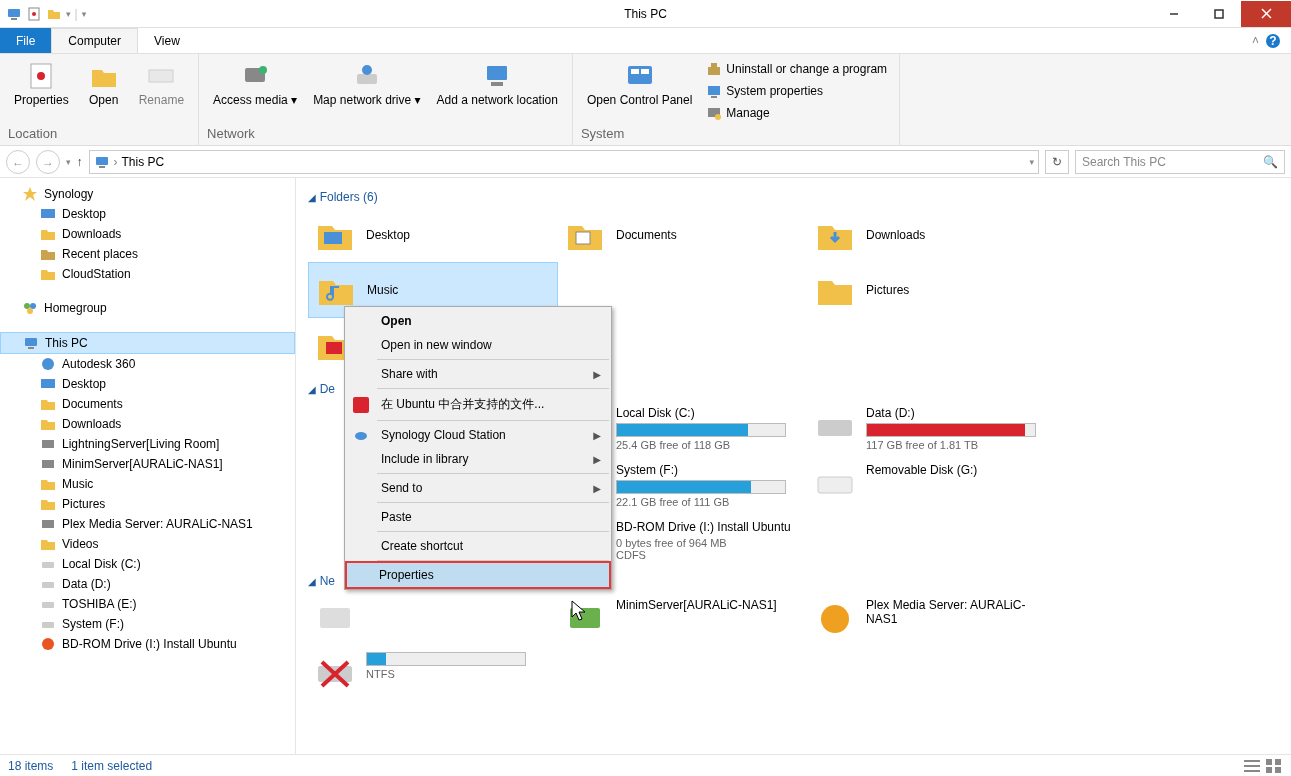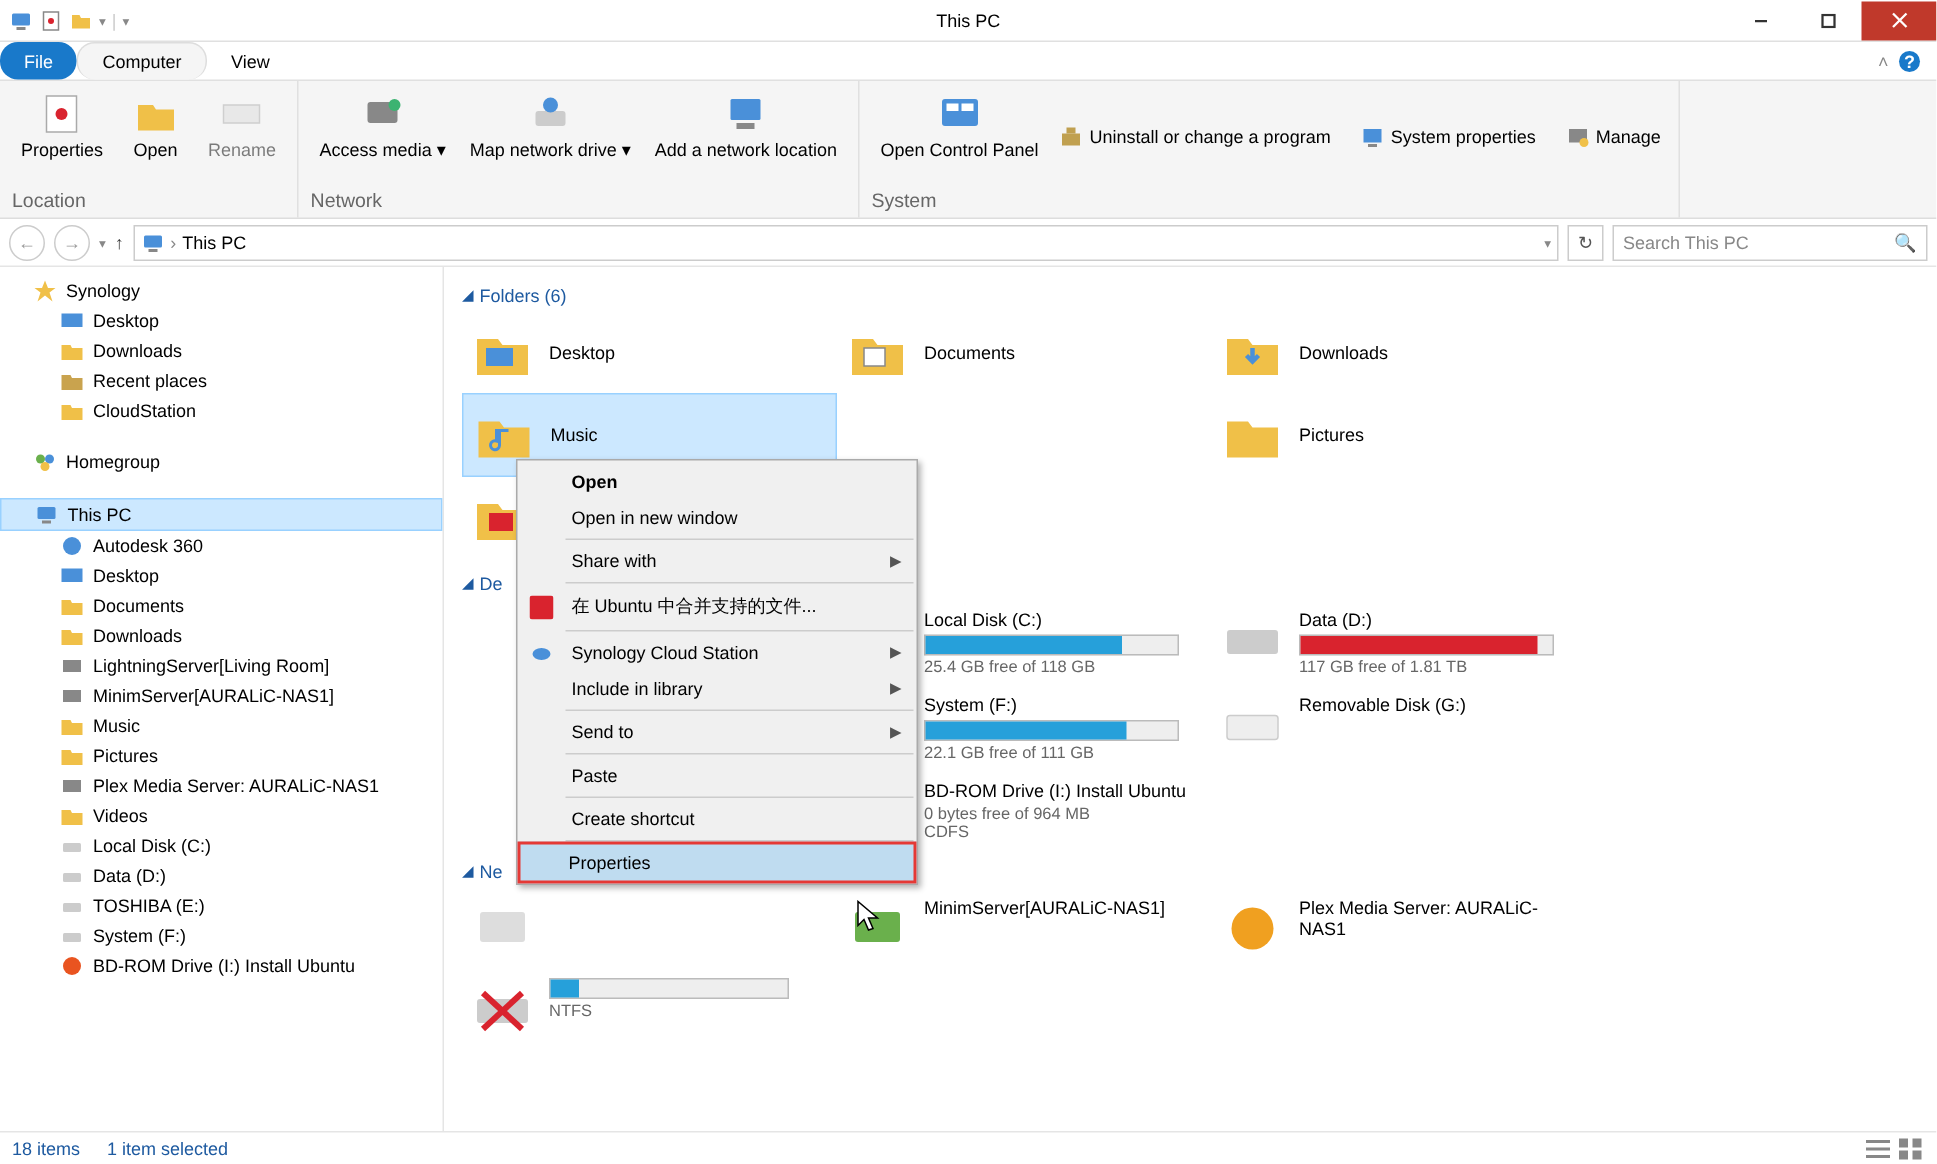--- a/index.html
+++ b/index.html
@@ -9,35 +9,35 @@
 .titlebar { height: 28px; background: #fff; display: flex; align-items: center; border-bottom: 1px solid #e0e0e0; position: relative; }
 .titlebar .quick-access { display: flex; gap: 4px; padding: 0 6px; align-items: center; }
 .titlebar .qa-icon { width: 16px; height: 16px; }
 .titlebar .title { position: absolute; left: 50%; transform: translateX(-50%); }
 .titlebar .window-controls { margin-left: auto; display: flex; }
 .titlebar .wc { width: 45px; height: 26px; display: flex; align-items: center; justify-content: center; cursor: pointer; }
 .titlebar .wc.close { background: #c0392b; color: #fff; width: 50px; }
 
 
 .menutabs { height: 26px; display: flex; background: #fff; border-bottom: 1px solid #e0e0e0; align-items: stretch; }
-.menutabs .tab { padding: 0 16px; display: flex; align-items: center; cursor: pointer; border-radius: 12px; }
+.menutabs .tab { padding: 0 16px; display: flex; align-items: center; cursor: pointer; }
 .menutabs .tab.file { background: #1979ca; color: #fff; }
 .menutabs .tab.active { background: #f5f5f5; border: 1px solid #ddd; border-bottom: none; }
 .menutabs .help { margin-left: auto; padding: 4px 10px; color: #1979ca; display:flex; align-items:center; gap:6px; }
 
 
 .ribbon { height: 92px; background: #f5f5f5; border-bottom: 1px solid #ddd; display: flex; }
 .ribbon-group { border-right: 1px solid #e0e0e0; padding: 4px 8px; display: flex; flex-direction: column; }
 .ribbon-group .items { display: flex; gap: 4px; flex: 1; }
 .ribbon-group .label { text-align: left; color: #666; font-size: 13px; padding-top: 2px; }
 .ribbon-btn { display: flex; flex-direction: column; align-items: center; justify-content: flex-start; padding: 2px 6px; cursor: pointer; min-width: 50px; }
 .ribbon-btn.disabled { opacity: 0.5; }
 .ribbon-btn .ic { width: 32px; height: 32px; margin-bottom: 2px; }
 .ribbon-btn .lbl { text-align: center; line-height: 13px; }
-.ribbon-small { display: flex; flex-direction: row; justify-content: center; gap: 12px; }
+.ribbon-small { display: flex; flex-direction: column; justify-content: center; gap: 2px; }
 .ribbon-small-item { display: flex; align-items: center; gap: 4px; padding: 2px 4px; cursor: pointer; }
 .ribbon-small-item .ic { width: 16px; height: 16px; }
 
 
 .addressbar { height: 32px; display: flex; align-items: center; padding: 4px 6px; gap: 6px; border-bottom: 1px solid #e5e5e5; }
 .nav-btn { width: 24px; height: 24px; border: 1px solid #ccc; border-radius: 50%; display: flex; align-items: center; justify-content: center; color: #999; cursor: pointer; }
 .breadcrumb { flex: 1; border: 1px solid #ccc; height: 24px; display: flex; align-items: center; padding: 0 4px; gap: 4px; }
 .breadcrumb .bc-icon { width: 16px; height: 16px; }
 .breadcrumb .sep { color: #888; }
 .refresh-box { width: 24px; height: 24px; border: 1px solid #ccc; display:flex;align-items:center;justify-content:center; }

